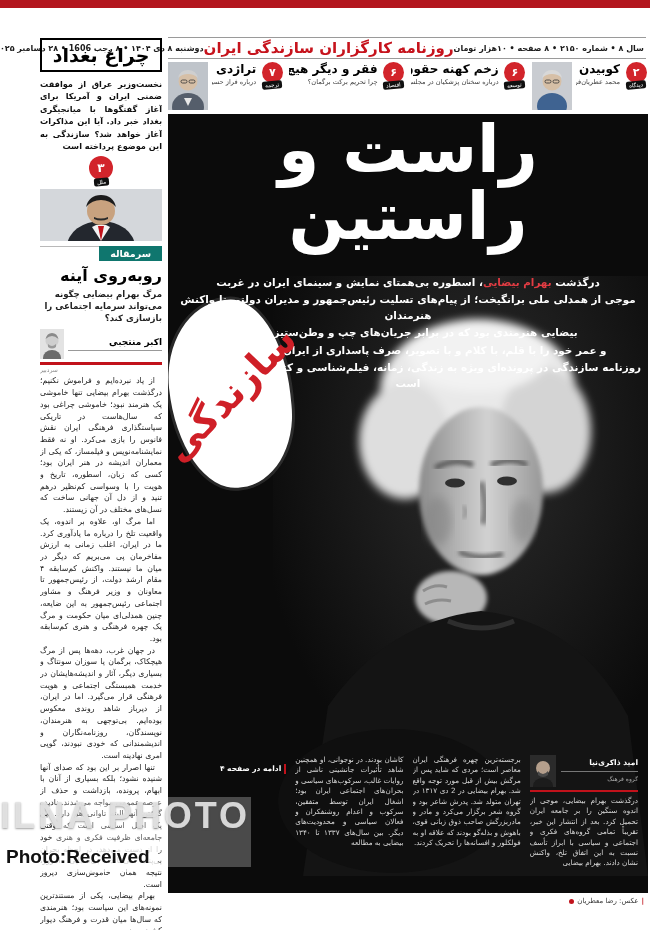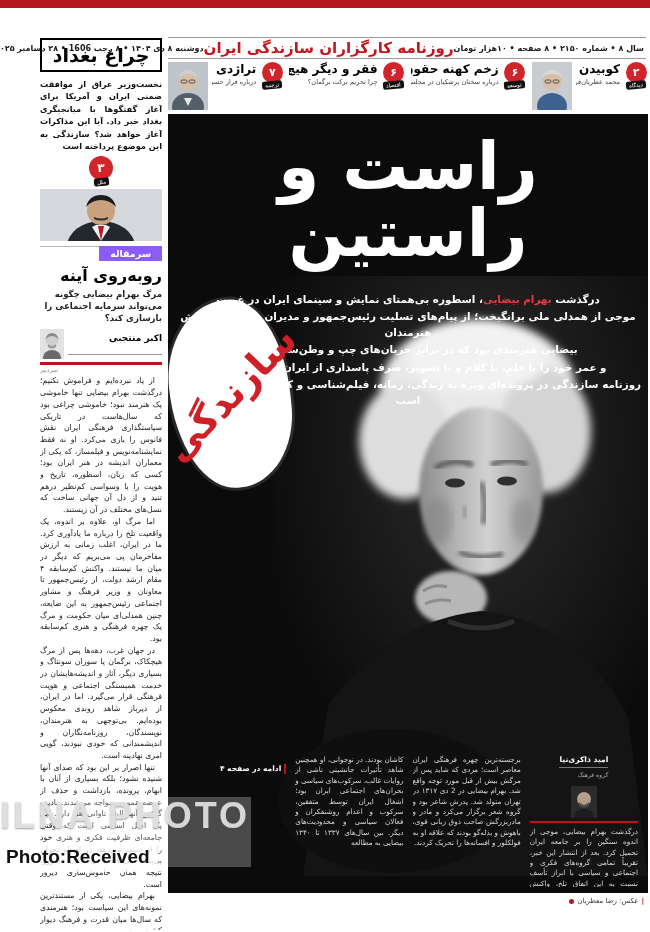--- a/index.html
+++ b/index.html
@@ -20,60 +20,60 @@
   .badge-circle{width:21px;height:21px;border-radius:50%;background:#d2242b;color:#fff;font-size:11px;
                 font-weight:bold;display:flex;align-items:center;justify-content:center;}
   .badge-tag{margin-top:-2px;background:#101010;color:#fff;font-size:5.5px;padding:1px 3px;border-radius:2px;
              transform:rotate(-5deg);white-space:nowrap;}
   .teaser-text{flex:1;min-width:0;text-align:right;}
   .teaser-title{font-size:12px;font-weight:bold;color:#000;line-height:14px;white-space:nowrap;overflow:hidden;}
   .teaser-sub{font-size:6.6px;color:#3d3d3d;margin-top:2px;white-space:nowrap;overflow:hidden;}
   .teaser-photo{width:40px;height:48px;flex:none;}
   
   .black-block{position:absolute;left:168px;top:114px;width:480px;height:779px;background:#0b0b0b;overflow:hidden;}
-  .headline{position:relative;z-index:3;margin:19px 4px 0;text-align:center;direction:rtl;
+  .headline{position:relative;z-index:3;margin:2px 4px 0;text-align:center;direction:rtl;
             color:#fff;font-size:66px;font-weight:bold;line-height:1.02;}
   .deck{position:relative;z-index:3;margin-top:24px;text-align:center;direction:rtl;color:#fff;
         font-size:10.4px;font-weight:bold;line-height:15.5px;}
   .deck p{margin:2px;}
   .deck .red-name{color:#e23c43;}
   .logo-blob{position:absolute;z-index:4;left:2px;top:186px;width:120px;height:188px;background:#ffffff;
              border-radius:55% 45% 50% 50% / 45% 55% 42% 58%;transform:rotate(-6deg);
              display:flex;align-items:center;justify-content:center;box-shadow:0 0 0 3px rgba(255,255,255,.12);}
   .logo-text{color:#cf1f27;font-size:38px;font-weight:bold;transform:rotate(-40deg);direction:rtl;}
   .portrait{position:absolute;z-index:1;right:0;top:162px;width:375px;height:600px;}
   
   .cols{position:absolute;z-index:5;left:10px;right:10px;bottom:6px;height:132px;display:flex;direction:rtl;gap:9px;}
   .col{flex:1;min-width:0;color:#d8d8d8;font-size:7.2px;line-height:10.4px;text-align:justify;direction:rtl;overflow:hidden;}
   .byline{margin-bottom:4px;padding-bottom:3px;border-bottom:2px solid #c1121b;display:flex;direction:rtl;
-          align-items:center;gap:5px;flex-direction:column;}
+          align-items:center;gap:5px;}
   .byline-meta{flex:1;min-width:0;}
   .byline-name{font-size:7.6px;font-weight:bold;color:#fff;border-bottom:1px solid #777;padding-bottom:2px;}
   .byline-group{font-size:6px;color:#aaa;margin-top:2px;}
   .byline-photo{width:26px;height:32px;flex:none;}
   .continue-mark{margin-top:9px;direction:rtl;color:#fff;font-weight:bold;font-size:7.5px;
                  border-right:2px solid #c1121b;padding-right:3px;width:fit-content;}
   
   .credit{position:absolute;top:897px;right:6px;display:flex;direction:rtl;align-items:center;gap:3px;
           font-size:7px;color:#333;}
   .credit-bar{color:#c1121b;font-weight:bold;}
   .credit-dot{width:5px;height:5px;border-radius:50%;background:#c1121b;flex:none;}
   
   .sidebar{position:absolute;left:40px;top:38px;width:122px;height:892px;direction:rtl;overflow:hidden;}
   .sb-titlebox{border:2px solid #000;padding:4px 0;text-align:center;font-size:19px;font-weight:bold;color:#000;}
   .sb-lead{margin-top:6px;font-size:8.2px;line-height:12.4px;font-weight:bold;text-align:justify;color:#101010;}
   .sb-badge{display:flex;flex-direction:column;align-items:center;margin:4px 0 3px;}
   .sb-badge .badge-circle{width:24px;height:24px;font-size:12px;}
   .sb-photo{width:100%;height:52px;display:block;}
   .sb-kicker-row{margin-top:5px;border-top:1px solid #b9b9b9;display:flex;}
-  .sb-kicker{background:#8b5cf6;color:#fff;font-size:9.5px;font-weight:bold;padding:2px 11px;margin-top:-1px;}
+  .sb-kicker{background:#0f766e;color:#fff;font-size:9.5px;font-weight:bold;padding:2px 11px;margin-top:-1px;}
   .sb-ed-title{font-size:16px;font-weight:bold;color:#000;text-align:right;margin-top:5px;}
   .sb-ed-sub{font-size:8.6px;font-weight:bold;color:#222;text-align:right;line-height:12px;margin-top:3px;}
   .sb-author{margin-top:5px;display:flex;direction:rtl;align-items:center;gap:4px;}
-  .sb-author-name{flex:1;font-size:9px;font-weight:bold;color:#000;border-bottom:1px solid #999;padding-bottom:11px;}
+  .sb-author-name{flex:1;font-size:9px;font-weight:bold;color:#000;border-bottom:1px solid #999;padding-bottom:3px;}
   .sb-author-photo{width:24px;height:30px;flex:none;}
   .sb-redbar{height:3px;background:#c1121b;margin-top:3px;}
   .sb-role{font-size:6px;color:#8a8a8a;text-align:left;margin:1px 0 2px;}
   .sb-body{margin-top:2px;font-size:7.8px;line-height:11.7px;text-align:justify;color:#1b1b1b;}
   .sb-body p{margin:0;text-indent:7px;}
   
   .wm-panel{position:absolute;z-index:40;left:55px;top:797px;width:196px;height:70px;background:rgba(255,255,255,.26);}
   .wm-ilna{position:absolute;z-index:41;left:0;top:795px;font-family:"Liberation Sans",sans-serif;
            font-size:36px;font-weight:bold;letter-spacing:3px;color:rgba(228,228,228,.92);
            text-shadow:0 1px 2px rgba(70,70,70,.5);white-space:nowrap;text-align:right;}

